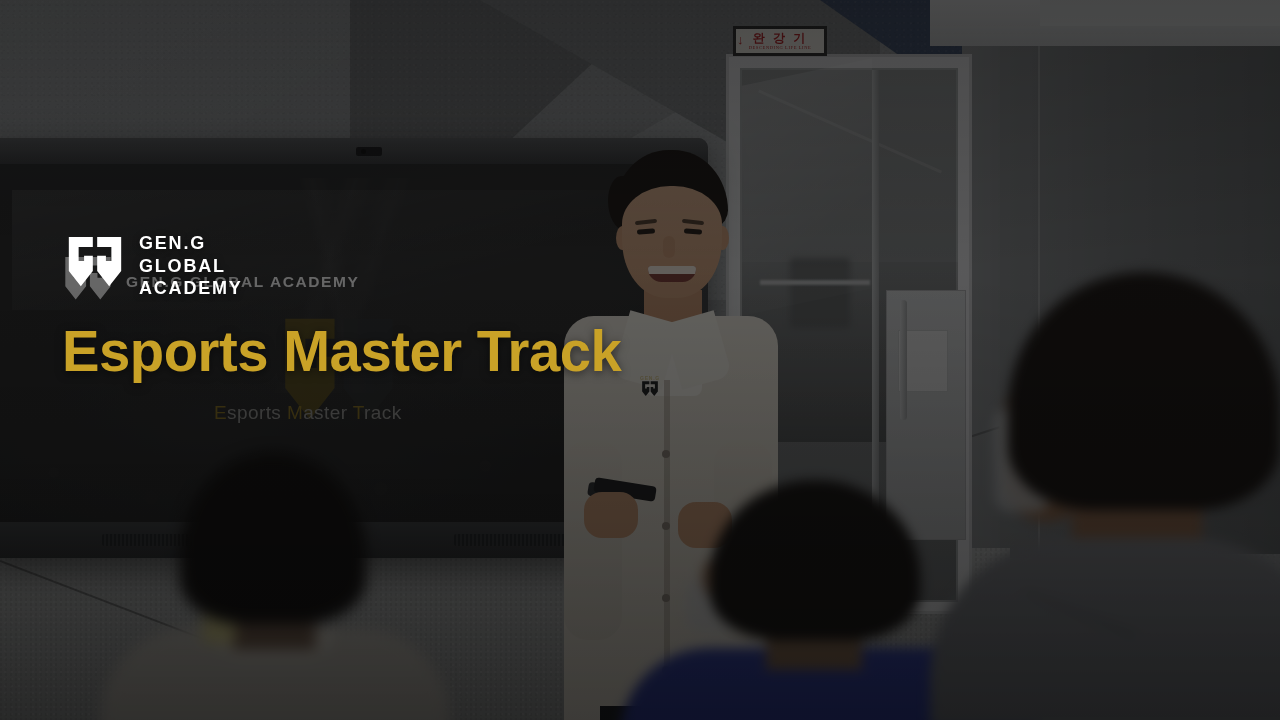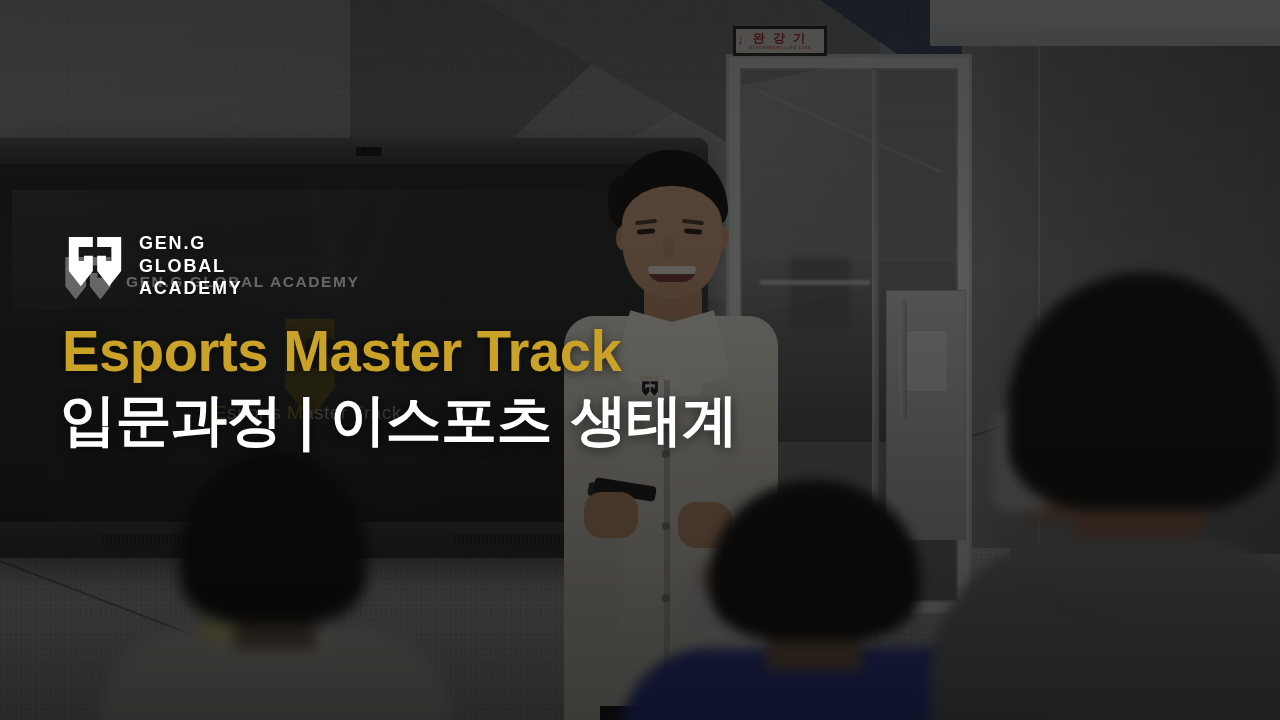--- a/index.html
+++ b/index.html
@@ -675,19 +675,16 @@
         <path d="M2 2 H46 V20 H20 V46 H30 V36 H46 V64 L24 92 L2 64 Z" fill="#ffffff"></path>
         <path d="M54 2 H98 V64 L76 92 L54 64 V36 H70 V46 H80 V20 H54 Z" fill="#ffffff"></path>
       </svg>
       <div class="badge-text">GEN.G
 GLOBAL
 ACADEMY</div>
     </div>
 
     <div class="headline">Esports Master Track</div>
 
-    <div class="subhead">
-      <span>입문과정</span><span class="sep">|</span><span>이스포츠 생태계</span>
-    </div>
 
   </div>
 
 </div>
 
 </body></html>

